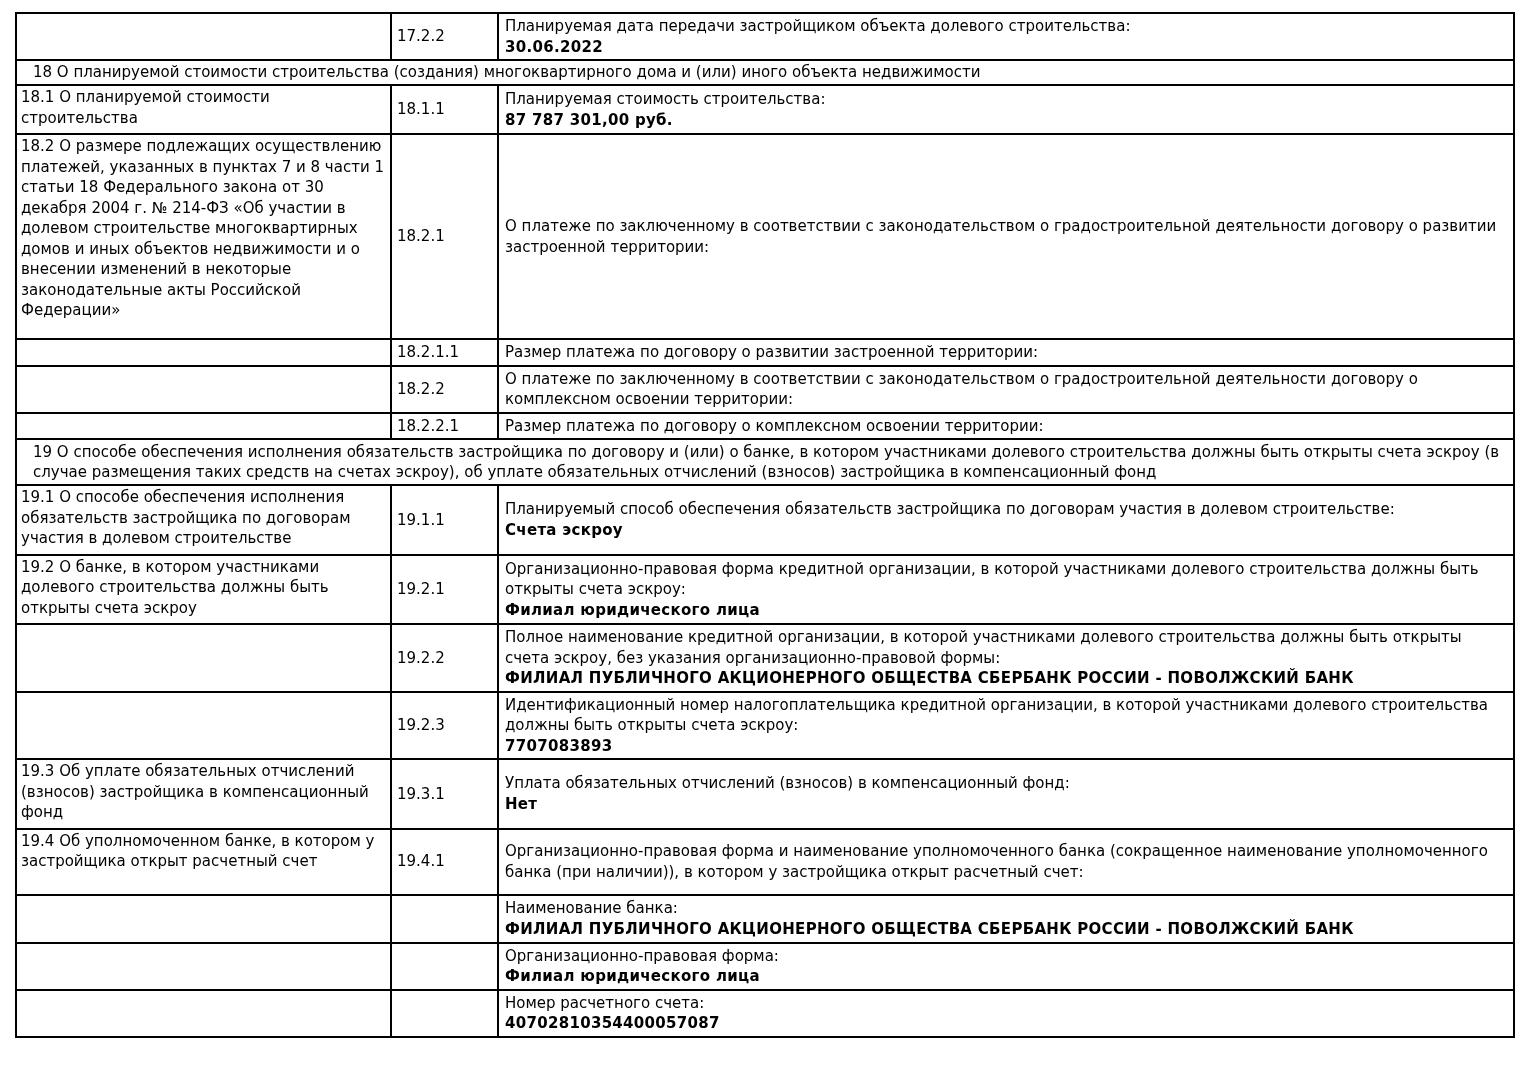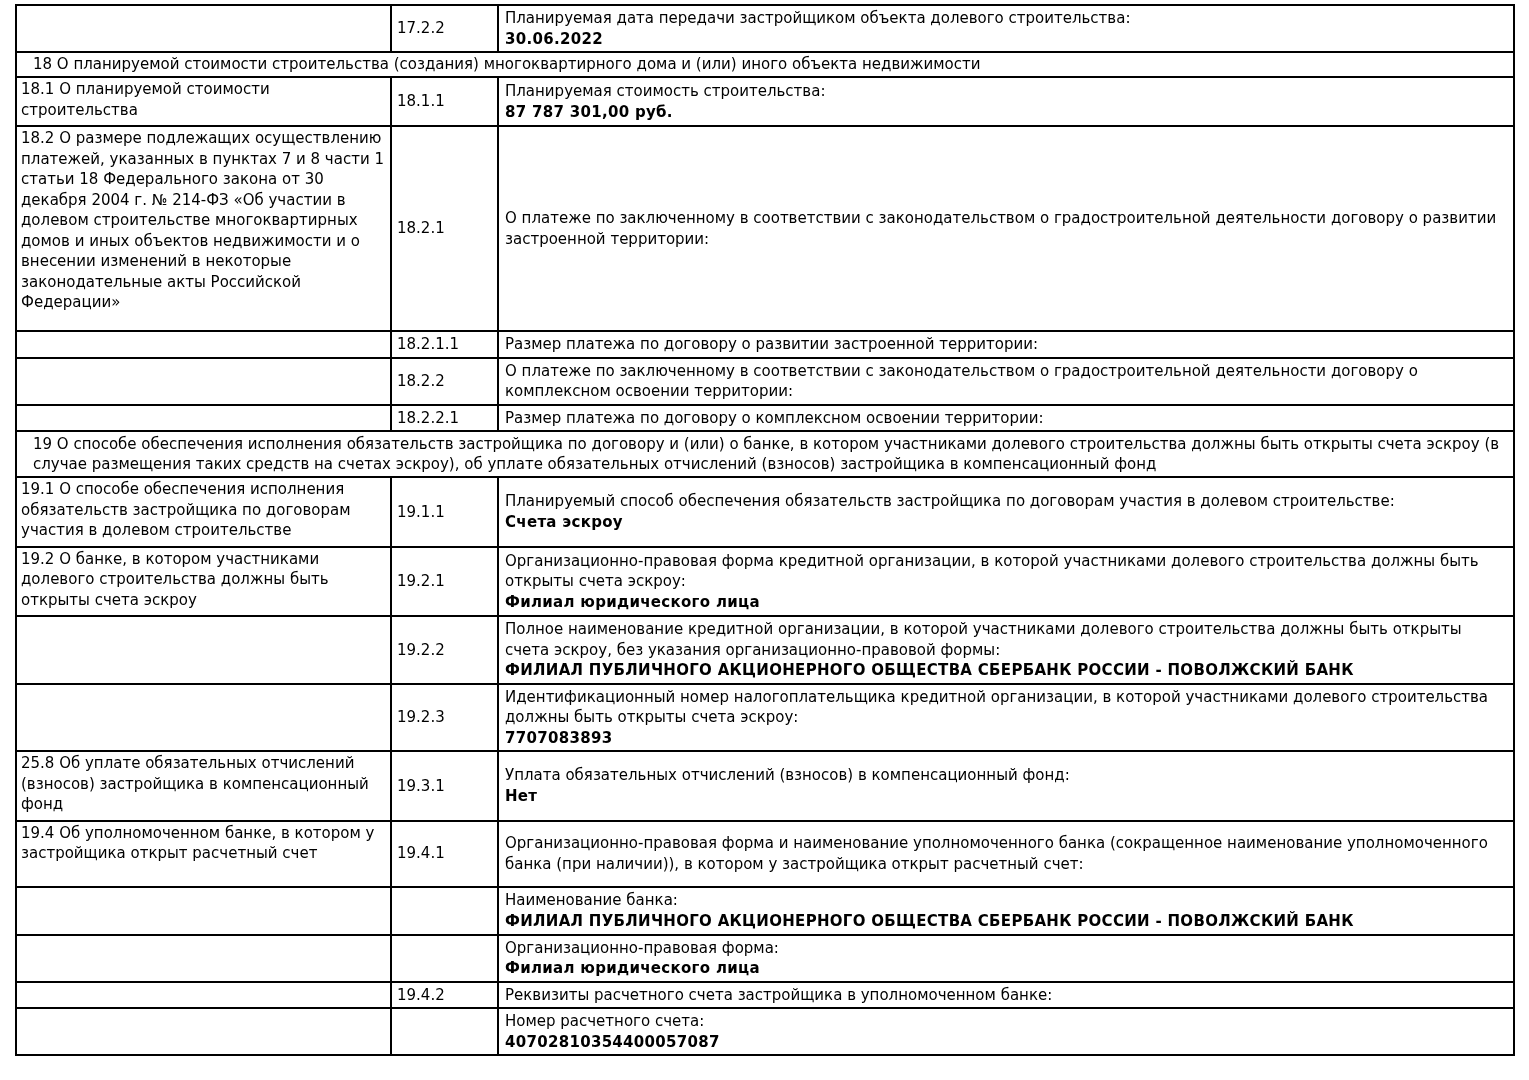--- a/index.html
+++ b/index.html
@@ -12,21 +12,21 @@
     width: 1529px;
     height: 1080px;
     background: #ffffff;
     overflow: hidden;
     font-family: "DejaVu Sans", "Liberation Sans", sans-serif;
     color: #000000;
   }
   table.decl {
     position: absolute;
     left: 15px;
-    top: 4px;
+    top: 12px;
     width: 1498px;
     border-collapse: collapse;
     table-layout: fixed;
   }
   table.decl td {
     border: 2px solid #000000;
     font-size: 15px;
     line-height: 20.5px;
     overflow: hidden;
   }
@@ -139,21 +139,21 @@
         </tr>
         <tr style="height: 65px;">
           <td class="topic-cell"></td>
           <td class="code-cell">19.2.3</td>
           <td class="content-cell">
             <div class="line">Идентификационный номер налогоплательщика кредитной организации, в которой участниками долевого строительства должны быть открыты счета эскроу:</div>
             <div class="line bold">7707083893</div>
           </td>
         </tr>
         <tr style="height: 65px;">
-          <td class="topic-cell">25.8 Об уплате обязательных отчислений (взносов) застройщика в компенсационный фонд</td>
+          <td class="topic-cell">19.3 Об уплате обязательных отчислений (взносов) застройщика в компенсационный фонд</td>
           <td class="code-cell">19.3.1</td>
           <td class="content-cell">
             <div class="line">Уплата обязательных отчислений (взносов) в компенсационный фонд:</div>
             <div class="line bold">Нет</div>
           </td>
         </tr>
         <tr style="height: 66px; margin-top: 20px;">
           <td class="topic-cell">19.4 Об уполномоченном банке, в котором у застройщика открыт расчетный счет</td>
           <td class="code-cell">19.4.1</td>
           <td class="content-cell">
@@ -169,27 +169,20 @@
           </td>
         </tr>
         <tr style="height: 45px;">
           <td class="topic-cell"></td>
           <td class="code-cell"></td>
           <td class="content-cell">
             <div class="line">Организационно-правовая форма:</div>
             <div class="line bold">Филиал юридического лица</div>
           </td>
         </tr>
-        <tr style="height: 24px;">
-          <td class="topic-cell"></td>
-          <td class="code-cell">19.4.2</td>
-          <td class="content-cell">
-            <div class="line">Реквизиты расчетного счета застройщика в уполномоченном банке:</div>
-          </td>
-        </tr>
         <tr style="height: 46px;">
           <td class="topic-cell"></td>
           <td class="code-cell"></td>
           <td class="content-cell">
             <div class="line">Номер расчетного счета:</div>
             <div class="line bold">40702810354400057087</div>
           </td>
         </tr>
       </tbody>
   </table>

